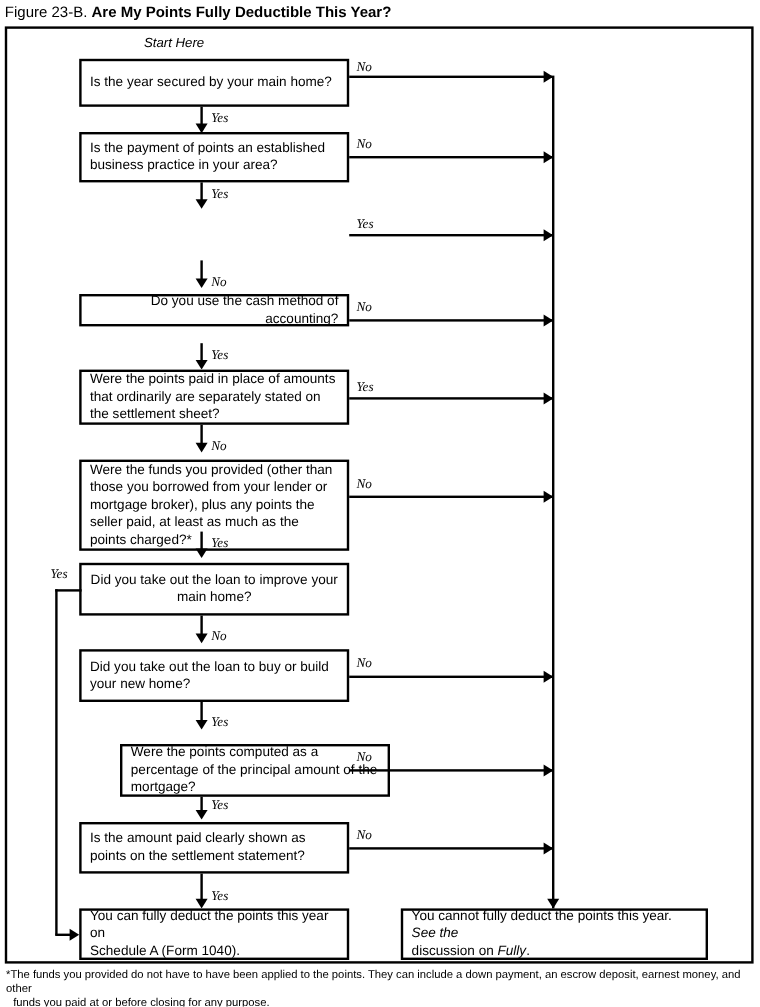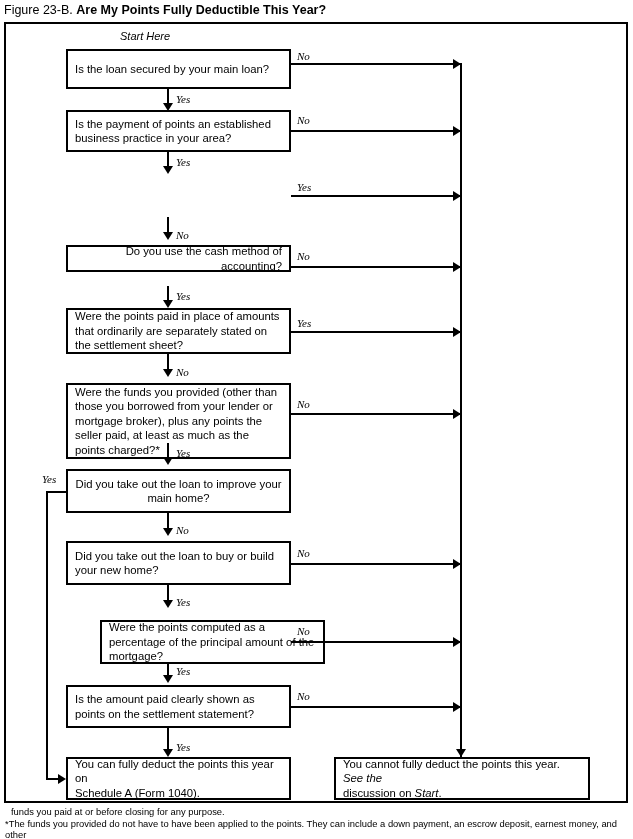--- a/index.html
+++ b/index.html
@@ -128,21 +128,21 @@
   </div>
 
   <div id="frame"></div>
 
   <div id="start-here" style="left:120px; top:30px;">Start Here</div>
 
   <div class="vline" style="left:460px; top:63px; height:695px;"></div>
   <div class="arrow-down" style="left:455.5px; top:749px;"></div>
 
   <div class="box" style="left:66px; top:49px; width:225px; height:40px;">
-    <span class="txt">Is the loan secured by your main loan?</span>
+    <span class="txt">Is the year secured by your main home?</span>
   </div>
   <div class="hline" style="left:291px; top:63px; width:169px;"></div>
   <div class="arrow-right" style="left:453px; top:58.5px;"></div>
   <div class="lbl" style="left:297px; top:50px;">No</div>
   <div class="vline" style="left:167px; top:89px; height:17px;"></div>
   <div class="arrow-down" style="left:162.5px; top:103px;"></div>
   <div class="lbl" style="left:176px; top:93px;">Yes</div>
 
   <div class="box" style="left:66px; top:110px; width:225px; height:42px;">
     <span class="txt">Is the payment of points an established business practice in your area?</span>
@@ -238,22 +238,22 @@
   <div class="box" style="left:66px; top:757px; width:225px; height:43px;">
     <span class="txt">
       <span>You can fully deduct the points this year on</span><br>
       <span>Schedule A (Form 1040).</span>
     </span>
   </div>
 
   <div class="box" style="left:334px; top:757px; width:256px; height:43px;">
     <span class="txt">
       <span>You cannot fully deduct the points this year. </span><span class="it">See the</span><br>
-      <span>discussion on </span><span class="it">Start</span><span>.</span>
+      <span>discussion on </span><span class="it">Fully</span><span>.</span>
     </span>
   </div>
 
   <div id="footnote">
+    <span class="ln">*The funds you provided do not have to have been applied to the points. They can include a down payment, an escrow deposit, earnest money, and other</span>
     <span class="ln ln2">funds you paid at or before closing for any purpose.</span>
-    <span class="ln">*The funds you provided do not have to have been applied to the points. They can include a down payment, an escrow deposit, earnest money, and other</span>
   </div>
 
 </div>
 
 </body></html>

